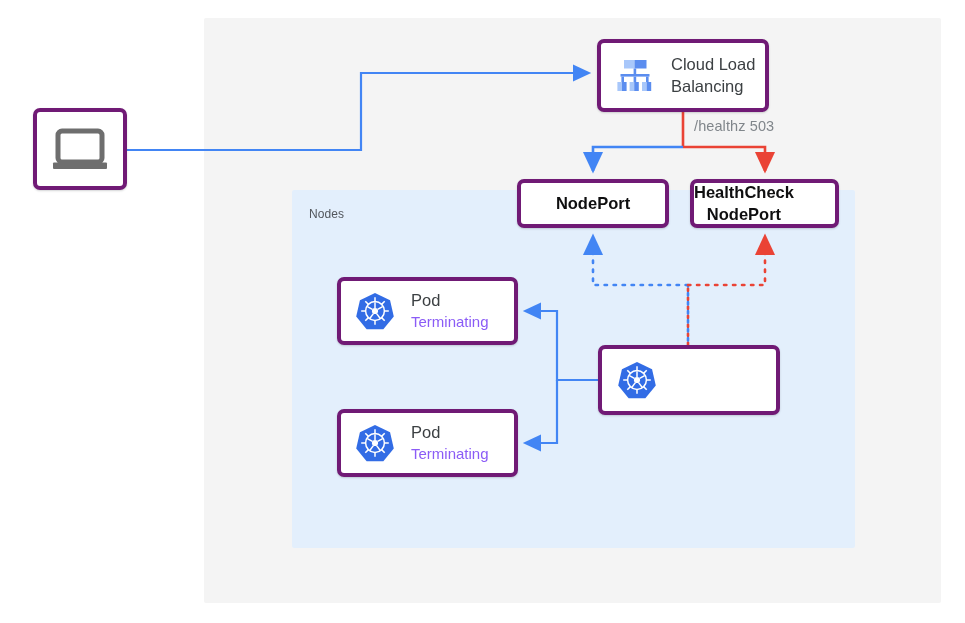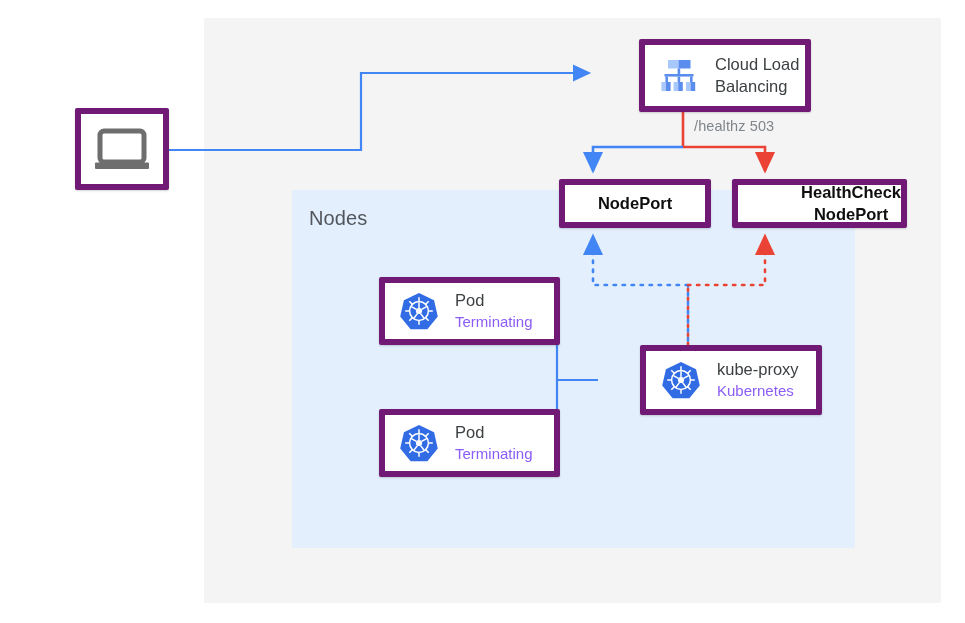--- a/index.html
+++ b/index.html
@@ -35,35 +35,34 @@
     top: 190px;
     width: 563px;
     height: 358px;
     background: #e3effc;
     border-radius: 2px;
   }
   .panel-nodes-label {
     position: absolute;
     left: 309px;
     top: 207px;
-    font-size: 20px;
+    font-size: 12px;
     color: #52565c;
     letter-spacing: 0.1px;
   }
   
   .card {
     position: absolute;
     background: #ffffff;
-    border: 6px solid #701a75;
-    border-radius: 2px;
+    border: 4px solid #701a75;
+    border-radius: 7px;
     box-shadow: 0 1px 2px rgba(60,64,67,0.22);
     box-sizing: border-box;
     display: flex;
     align-items: center;
-    margin-left: 42px;
   }
   .card-icon {
     flex: 0 0 auto;
     display: flex;
     align-items: center;
     justify-content: center;
   }
   .card-text {
     flex: 1 1 auto;
     display: flex;
@@ -91,22 +90,22 @@
     padding-left: 12px;
   }
   #card-lb .card-icon { width: 44px; }
   #card-lb .card-text { padding-left: 14px; }
 
   #card-nodeport {
     left: 517px; top: 179px; width: 152px; height: 49px;
     justify-content: center;
   }
   #card-hcnodeport {
-    left: 690px; top: 179px; width: 175px; height: 49px;
-    justify-content: flex-end;
+    left: 690px; top: 179px; width: 149px; height: 49px;
+    justify-content: flex-start;
   }
   .port-label {
     font-size: 16.5px;
     font-weight: bold;
     color: #0f0f10;
     text-align: center;
     line-height: 1.28;
     white-space: pre-line;
   }
 
@@ -306,19 +305,15 @@
           <line x1="13.4" y1="26.6" x2="10.3" y2="29.7"></line>
           <line x1="26.6" y1="13.4" x2="29.7" y2="10.3"></line>
           <line x1="20" y1="16.9" x2="20" y2="11.2"></line>
           <line x1="22.6" y1="18.4" x2="27.6" y2="15.6"></line>
           <line x1="21.6" y1="22.6" x2="25.1" y2="27.2"></line>
           <line x1="18.4" y1="22.6" x2="14.9" y2="27.2"></line>
           <line x1="17.4" y1="18.4" x2="12.4" y2="15.6"></line>
         </g>
       </svg>
     </span>
-    <span class="card-text">
-      <span class="card-title">kube-proxy</span>
-      <span class="card-sub">Kubernetes</span>
-    </span>
   </div>
 
 </div>
 
 </body></html>

